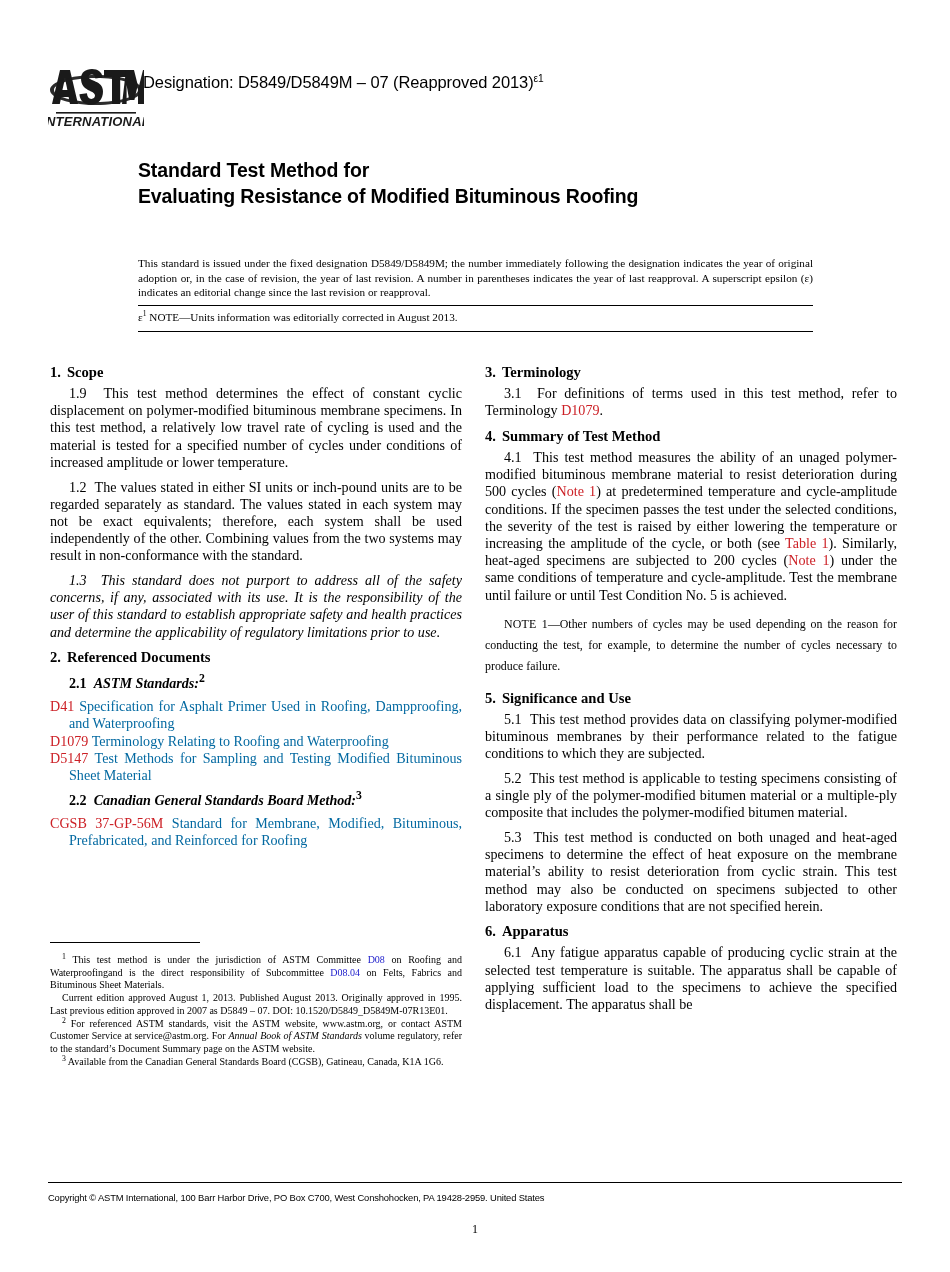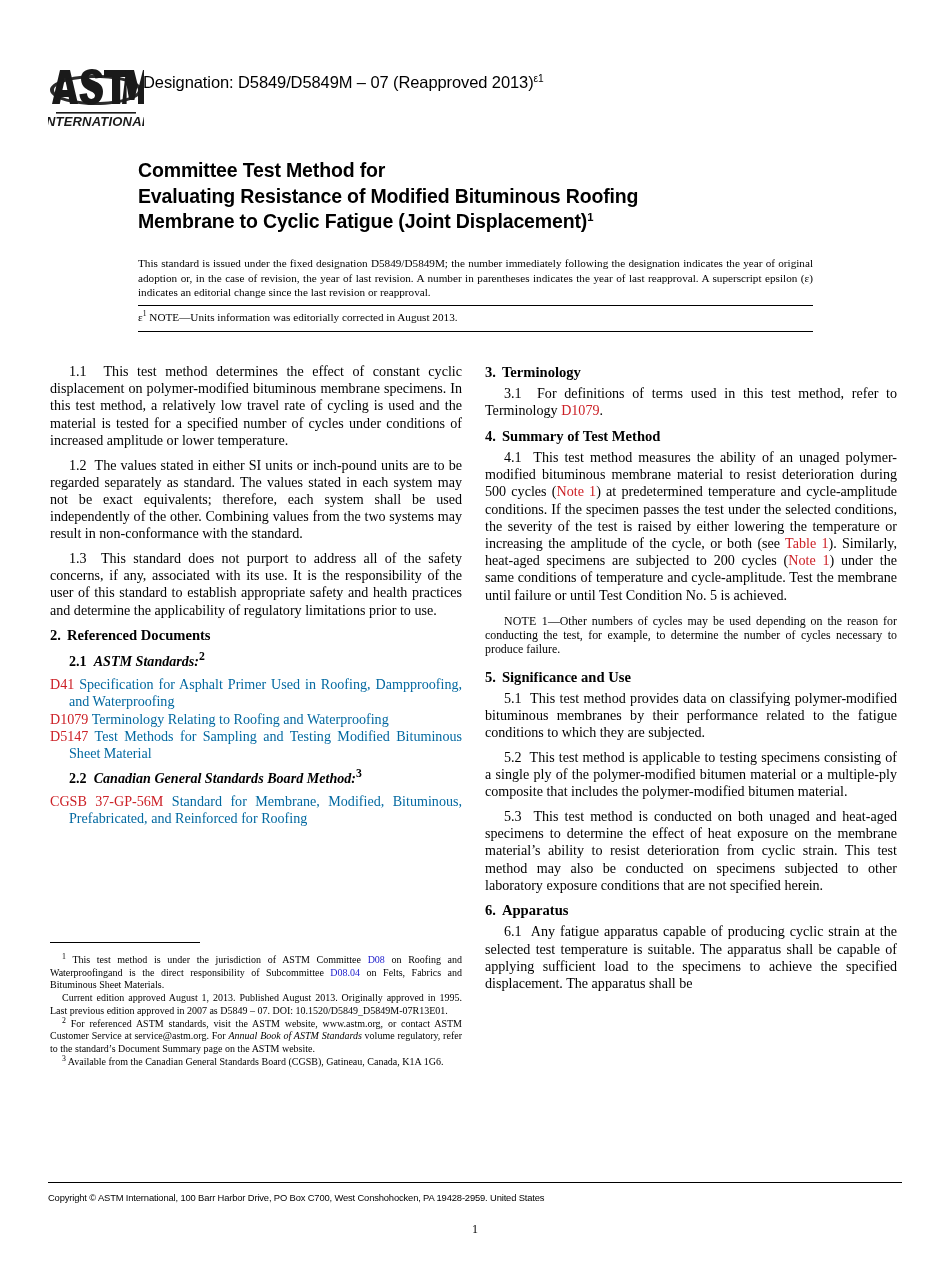--- a/index.html
+++ b/index.html
@@ -131,21 +131,21 @@
   .gap-before { margin-top: 13px; }
 
   p.para {
     margin: 0 0 7.5px 0;
     text-align: justify;
     text-justify: inter-word;
     text-indent: 19px;
     hyphens: manual;
   }
   p.para.tight { margin-bottom: 6px; font-weight: bold; }
-  p.para.italic { }
+  p.para.italic { font-style: italic; }
 
   .subhead-italic {
     font-style: italic;
   }
 
   
   .refitem {
     margin: 0;
     text-indent: 0;
     padding-left: 19px;
@@ -156,21 +156,21 @@
     display: inline;
     margin-left: -19px;
   }
   .ref-id   { color: #cc2026; }
   .ref-title{ color: #0369a1; }
 
   .xref { color: #cc2026; }
 
   .note-block {
     font-size: 11.9px;
-    line-height: 14px;
+    line-height: 21px;
     text-align: justify;
     text-justify: inter-word;
     text-indent: 19px;
     margin: 10px 0 12px 0;
   }
   .smallcaps {
     font-variant: small-caps;
     letter-spacing: 0.2px;
   }
 
@@ -250,33 +250,35 @@
 
         <path d="M2 30 C2 22 22 15 48 15 C74 15 94 22 94 30 C94 38 74 45 48 45 C22 45 2 38 2 30 Z M6 30 C6 36.6 25 42 48 42 C71 42 90 36.6 90 30 C90 23.4 71 18 48 18 C25 18 6 23.4 6 30 Z" fill="#1a1a1a" opacity="0.92"></path>
       </g>
       <text x="48" y="66" font-family="Liberation Sans, sans-serif" font-size="13" font-weight="bold" font-style="italic" text-anchor="middle" fill="#1a1a1a" letter-spacing="0.2">INTERNATIONAL</text>
       <rect x="8" y="52" width="80" height="1.6" fill="#1a1a1a"></rect>
     </svg>
     <div class="designation"><span>Designation: D5849/D5849M – 07 (Reapproved 2013)</span><sup>ε1</sup></div>
   </div>
 
   <div class="titleblock">
-    <div class="tline">Committee Test Method for</div>
+    <div class="tline">Standard Test Method for</div>
     <div class="tline">Evaluating Resistance of Modified Bituminous Roofing</div>
-    <div class="tline"><span>Membrane to Cyclic Fatigue (Joint Displacement)</span><sup>1</sup></div>
   </div>
 
   <div class="preamble">This standard is issued under the fixed designation D5849/D5849M; the number immediately following the designation indicates the year of original adoption or, in the case of revision, the year of last revision. A number in parentheses indicates the year of last reapproval. A superscript epsilon (ε) indicates an editorial change since the last revision or reapproval.</div>
   <div class="rule" id="rule-top"></div>
   <div class="epsilon-note"><span>ε</span><sup>1</sup><span> NOTE—Units information was editorially corrected in August 2013.</span></div>
   <div class="rule" id="rule-bottom"></div>
 
   <div class="col col-left">
 
-    <p class="para"><span>1.1</span>&nbsp; <span>This test method determines the effect of constant cyclic displacement on polymer-modified bituminous membrane specimens. In this test method, a relatively low travel rate of cycling is used and the material is tested for a specified number of cycles under conditions of increased amplitude or lower temperature.</span></p>
+    <h2 class="sec">
+      <span class="num">1.</span><span>Scope</span>
+    </h2>
+    <p class="para"><span>1.9</span>&nbsp; <span>This test method determines the effect of constant cyclic displacement on polymer-modified bituminous membrane specimens. In this test method, a relatively low travel rate of cycling is used and the material is tested for a specified number of cycles under conditions of increased amplitude or lower temperature.</span></p>
     <p class="para"><span>1.2</span>&nbsp; <span>The values stated in either SI units or inch-pound units are to be regarded separately as standard. The values stated in each system may not be exact equivalents; therefore, each system shall be used independently of the other. Combining values from the two systems may result in non-conformance with the standard.</span></p>
     <p class="para italic"><span>1.3</span>&nbsp; <span>This standard does not purport to address all of the safety concerns, if any, associated with its use. It is the responsibility of the user of this standard to establish appropriate safety and health practices and determine the applicability of regulatory limitations prior to use.</span></p>
 
     <h2 class="sec gap-before">
       <span class="num">2.</span><span>Referenced Documents</span>
     </h2>
 
     <p class="para tight"><span>2.1</span>&nbsp; <span class="subhead-italic">ASTM Standards:</span><sup>2</sup></p>
 
     <p class="refitem"><span class="hang ref-id">D41</span> <span class="ref-title">Specification for Asphalt Primer Used in Roofing, Dampproofing, and Waterproofing</span></p>

